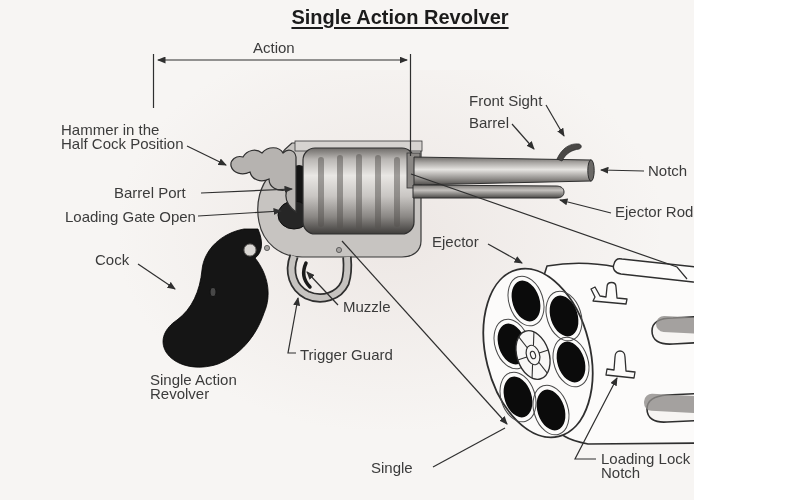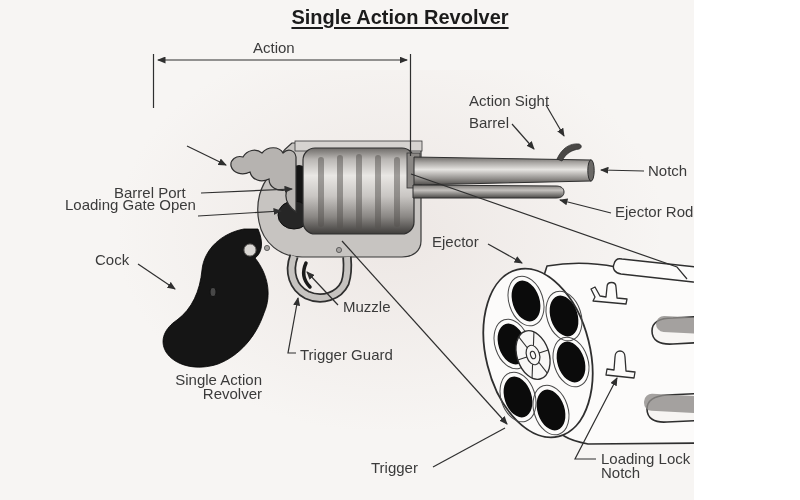--- a/index.html
+++ b/index.html
@@ -19,21 +19,21 @@
     pointer-events:none;
   }
   svg.diagram{position:absolute;left:0;top:0;}
   .lbl{
     position:absolute;
     font-size:15px;
     line-height:14px;
     color:#3b3b3b;
     white-space:pre-line;
   }
-  .lbl.center{text-align:right;}
+  .lbl.center{text-align:left;}
   .title{
     position:absolute;left:0;top:6px;width:800px;
     text-align:center;
     font-size:20px;font-weight:bold;color:#1b1b1b;
     text-decoration:underline;
     text-underline-offset:3px;
   }
 </style>
 </head>
 <body>
@@ -201,28 +201,30 @@
       <line x1="138" y1="264" x2="175" y2="289" marker-end="url(#arr)"></line>
       <line x1="338" y1="305" x2="307" y2="272" marker-end="url(#arr)"></line>
       <path d="M296,353 L288,353 L298,298" marker-end="url(#arr)"></path>
       <line x1="488" y1="244" x2="522" y2="263" marker-end="url(#arr)"></line>
       <line x1="433" y1="467" x2="505" y2="428"></line>
       <path d="M596,459 L575,459 L617,378" marker-end="url(#arr)"></path>
     </g>
   </svg>
 
   <div class="lbl" style="left:253px;top:41px">Action</div>
-  <div class="lbl" style="left:469px;top:94px">Action Sight</div>
+  <div class="lbl" style="left:469px;top:94px">Front Sight</div>
   <div class="lbl" style="left:469px;top:116px">Barrel</div>
   <div class="lbl" style="left:648px;top:164px">Notch</div>
   <div class="lbl" style="left:615px;top:205px">Ejector Rod</div>
+  <div class="lbl" style="left:61px;top:123px">Hammer in the
+Half Cock Position</div>
   <div class="lbl" style="left:114px;top:186px">Barrel Port</div>
-  <div class="lbl" style="left:65px;top:198px">Loading Gate Open</div>
+  <div class="lbl" style="left:65px;top:210px">Loading Gate Open</div>
   <div class="lbl" style="left:95px;top:253px">Cock</div>
   <div class="lbl" style="left:343px;top:300px">Muzzle</div>
   <div class="lbl" style="left:300px;top:348px">Trigger Guard</div>
   <div class="lbl center" style="left:150px;top:373px;width:112px">Single Action
 Revolver</div>
   <div class="lbl" style="left:432px;top:235px">Ejector</div>
-  <div class="lbl" style="left:371px;top:461px">Trigger</div>
+  <div class="lbl" style="left:371px;top:461px">Single</div>
   <div class="lbl" style="left:601px;top:452px">Loading Lock Notch</div>
 
 </div>
 
 </body></html>

